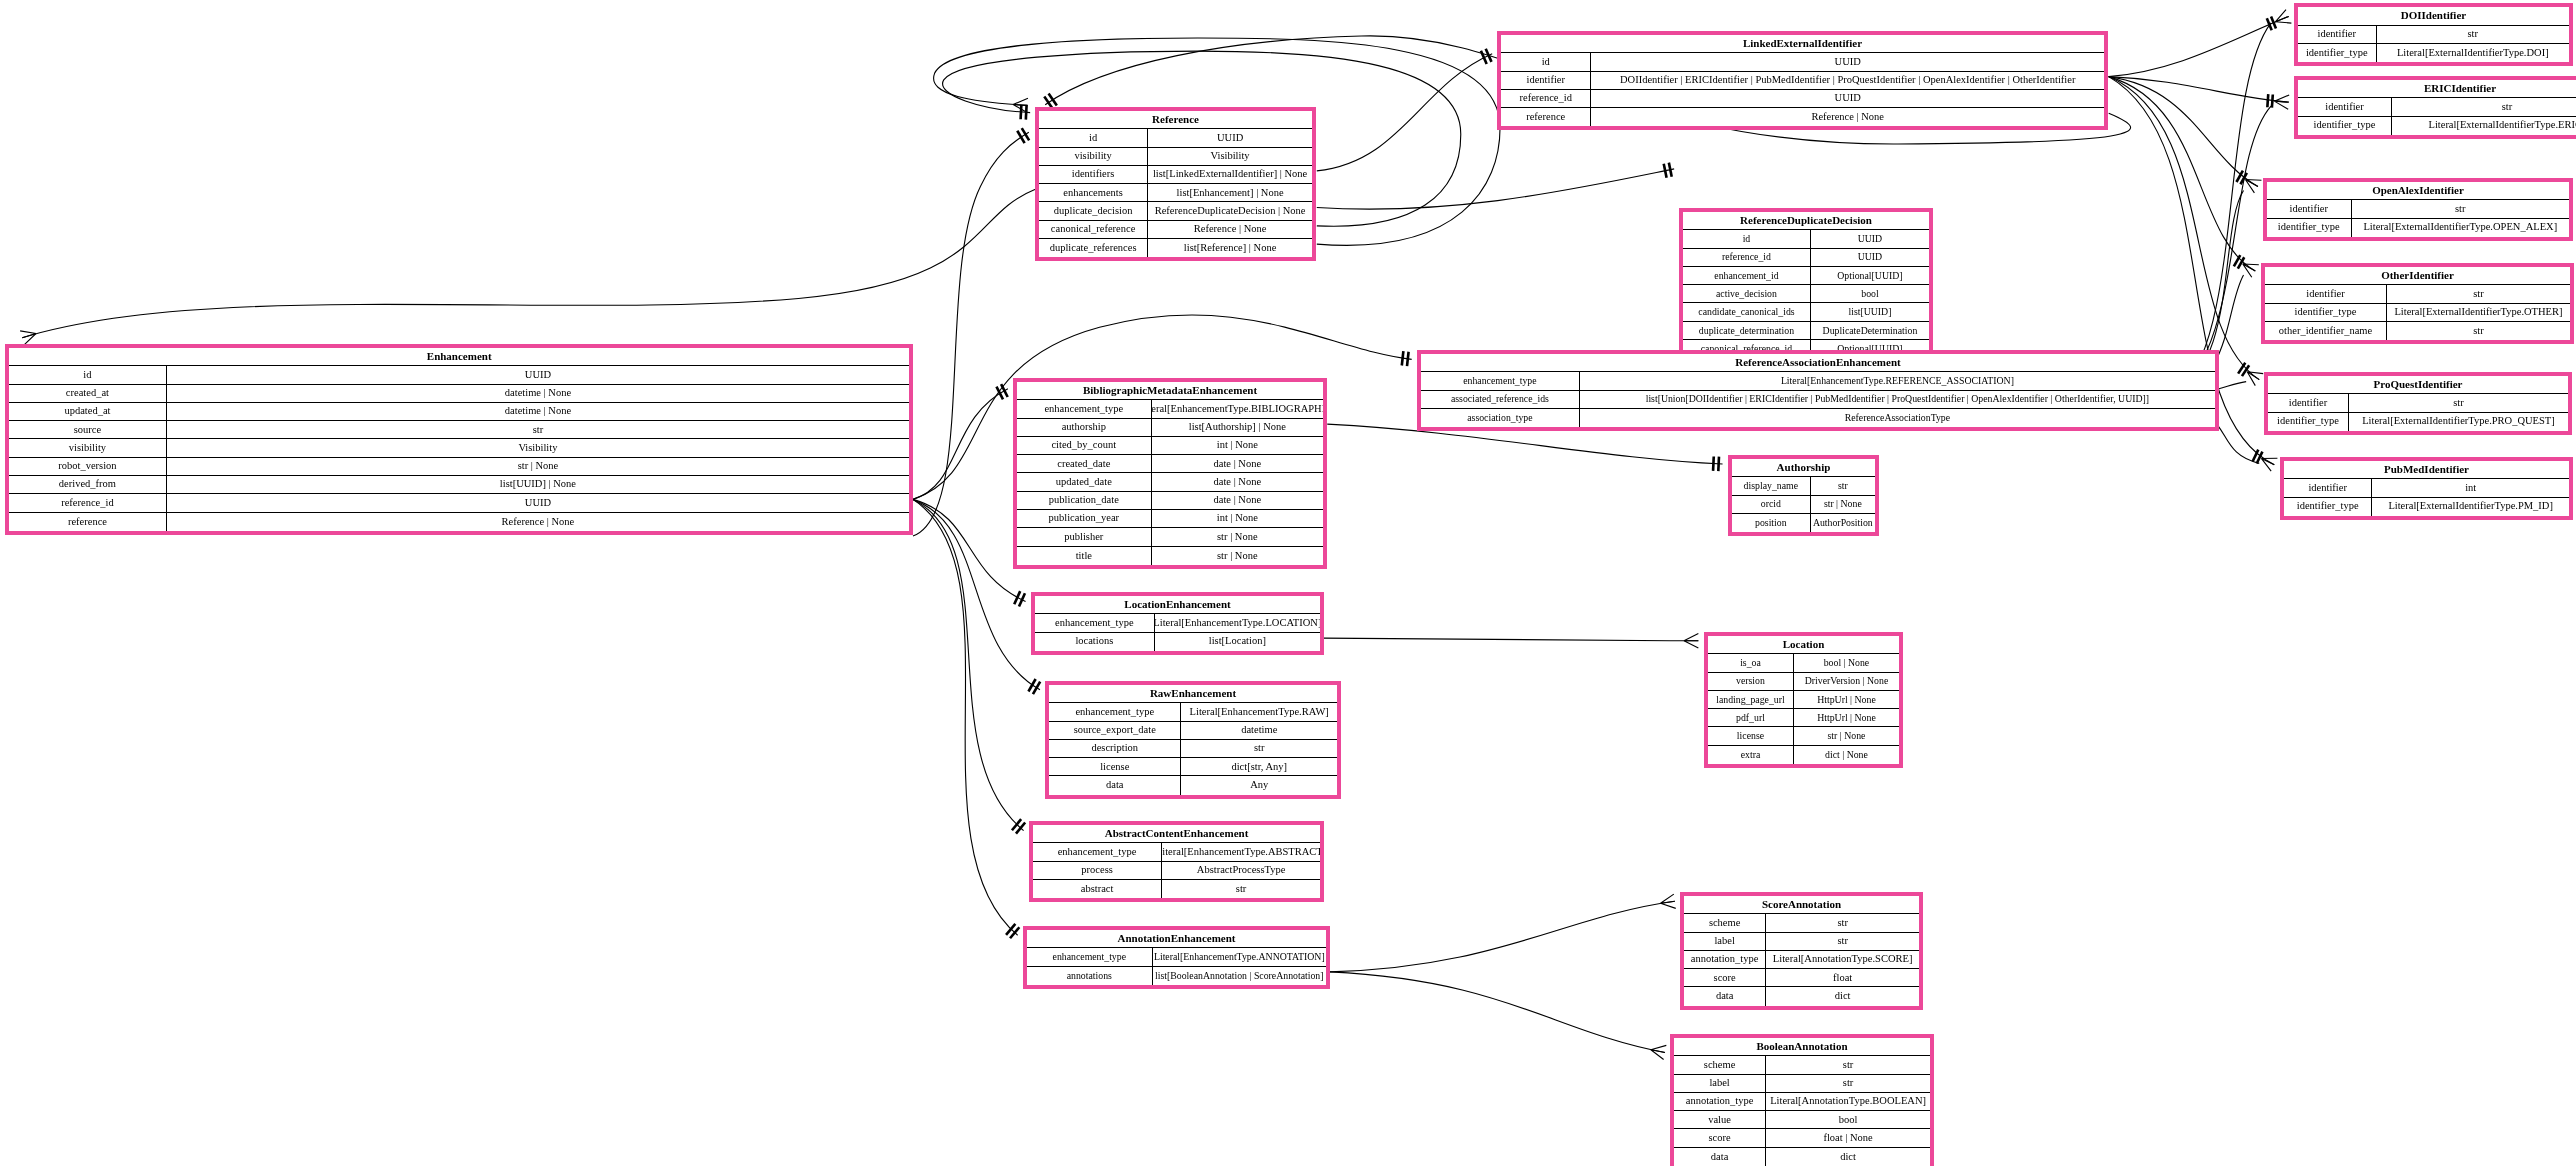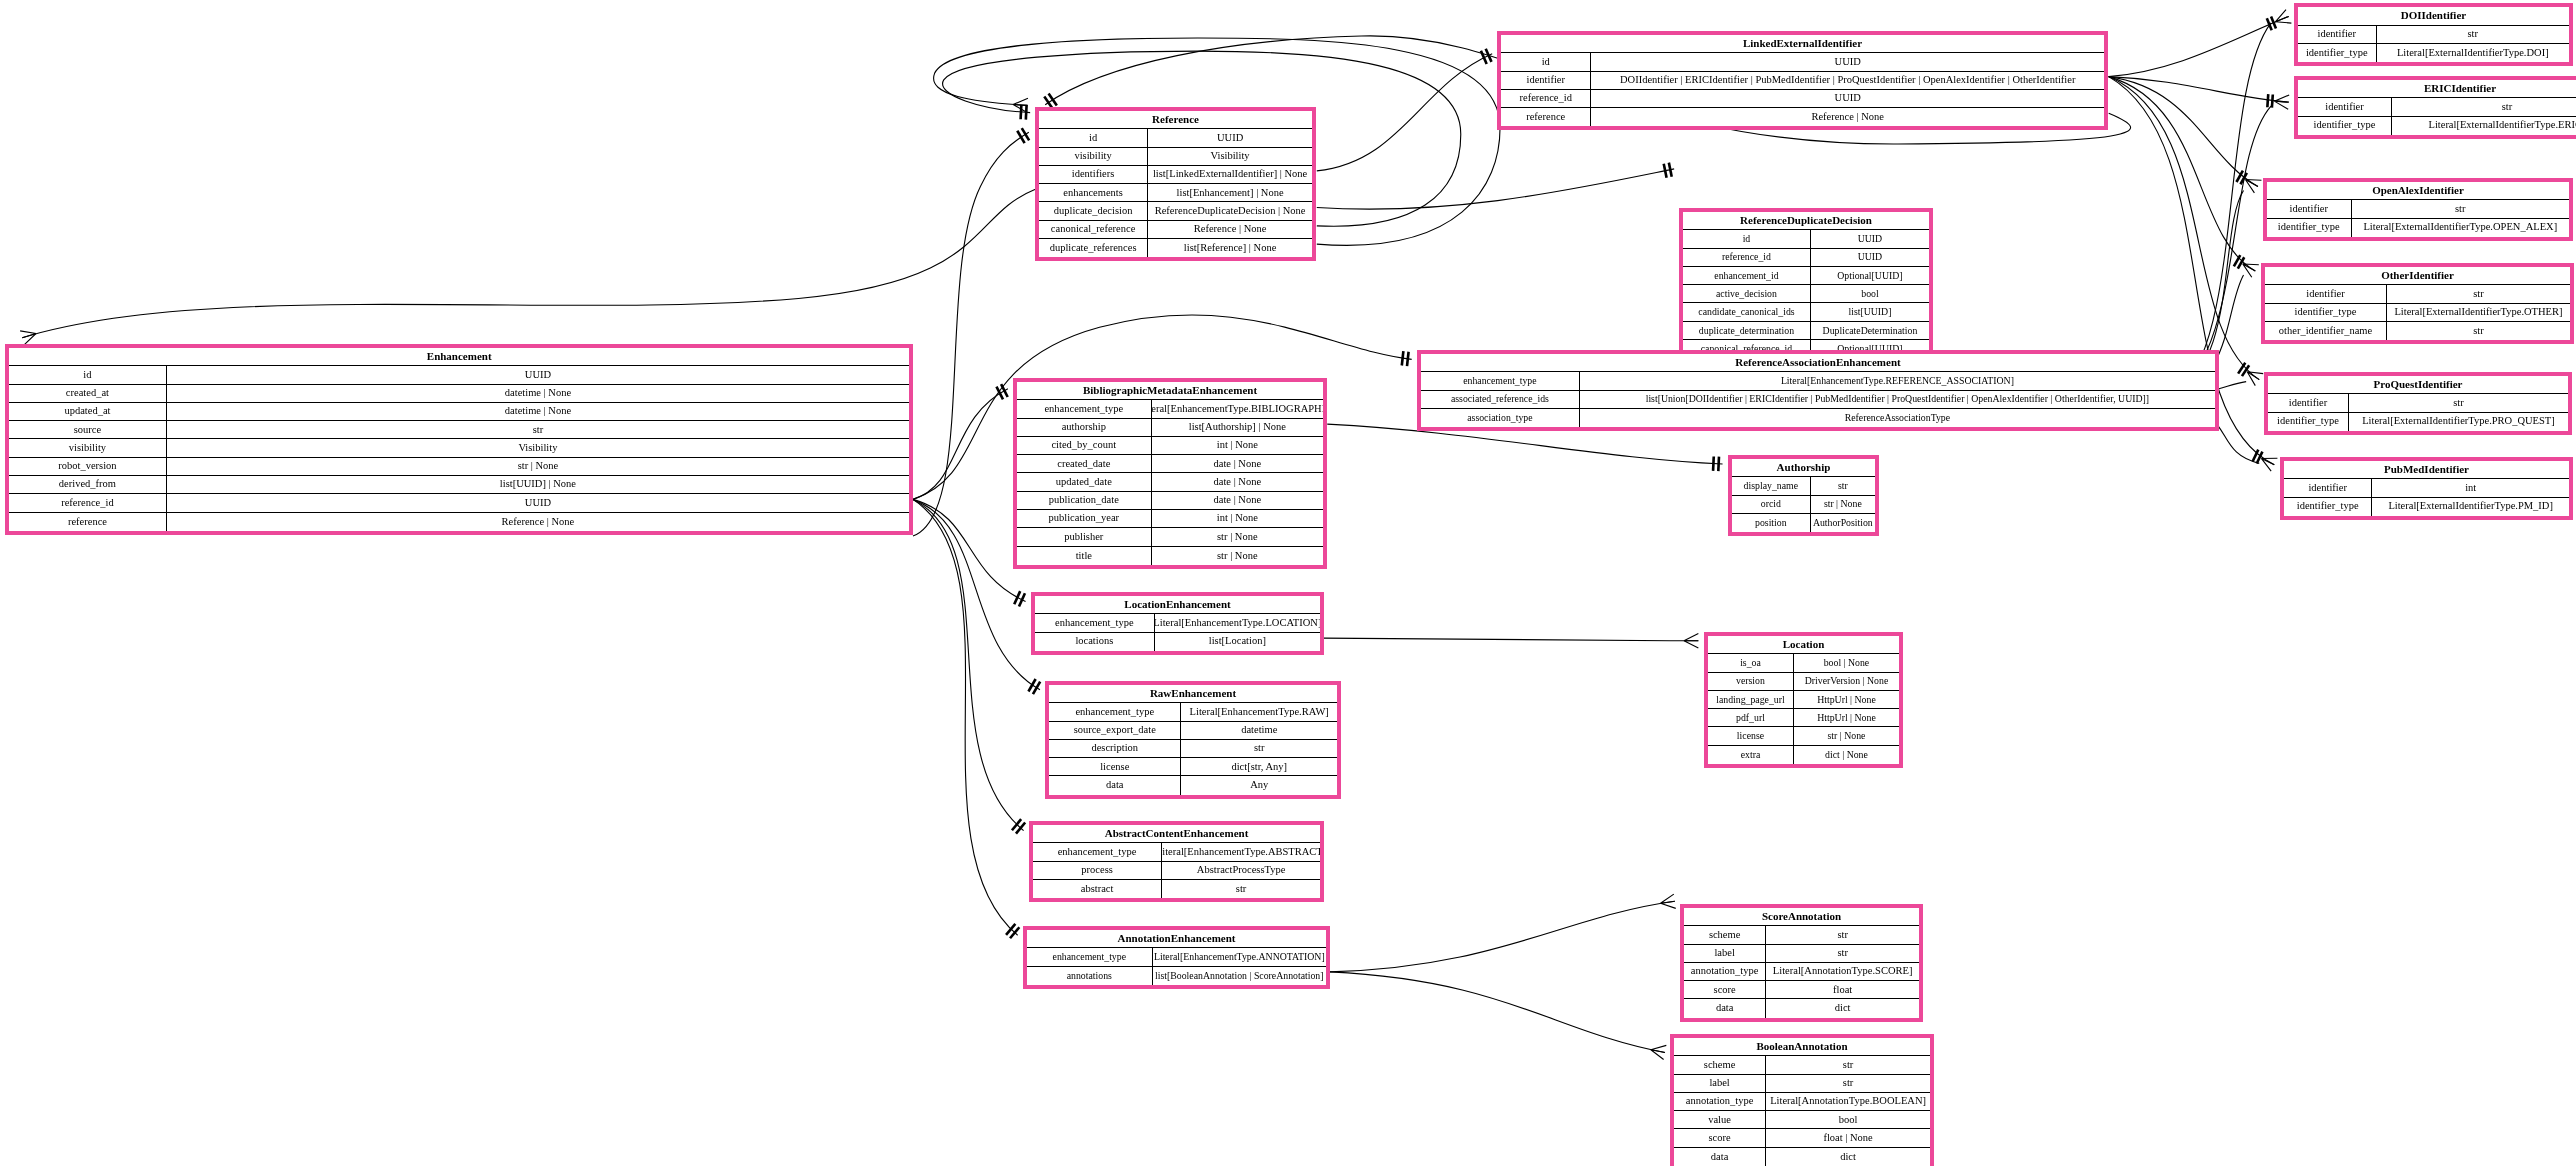--- a/index.html
+++ b/index.html
@@ -423,21 +423,21 @@
       <div class="thead">AnnotationEnhancement</div>
       <div class="trow">
         <div class="cell name">enhancement_type</div>
         <div class="cell type">Literal[EnhancementType.ANNOTATION]</div>
       </div>
       <div class="trow">
         <div class="cell name">annotations</div>
         <div class="cell type">list[BooleanAnnotation | ScoreAnnotation]</div>
       </div>
     </div>
-  <div class="etable" style="left: 1680px; top: 892px; width: 243px; --nc: 35%; font-size: 10.5px; margin-top: 12px;">
+  <div class="etable" style="left: 1680px; top: 892px; width: 243px; --nc: 35%; font-size: 10.5px;">
       <div class="thead">ScoreAnnotation</div>
       <div class="trow">
         <div class="cell name">scheme</div>
         <div class="cell type">str</div>
       </div>
       <div class="trow">
         <div class="cell name">label</div>
         <div class="cell type">str</div>
       </div>
       <div class="trow">

